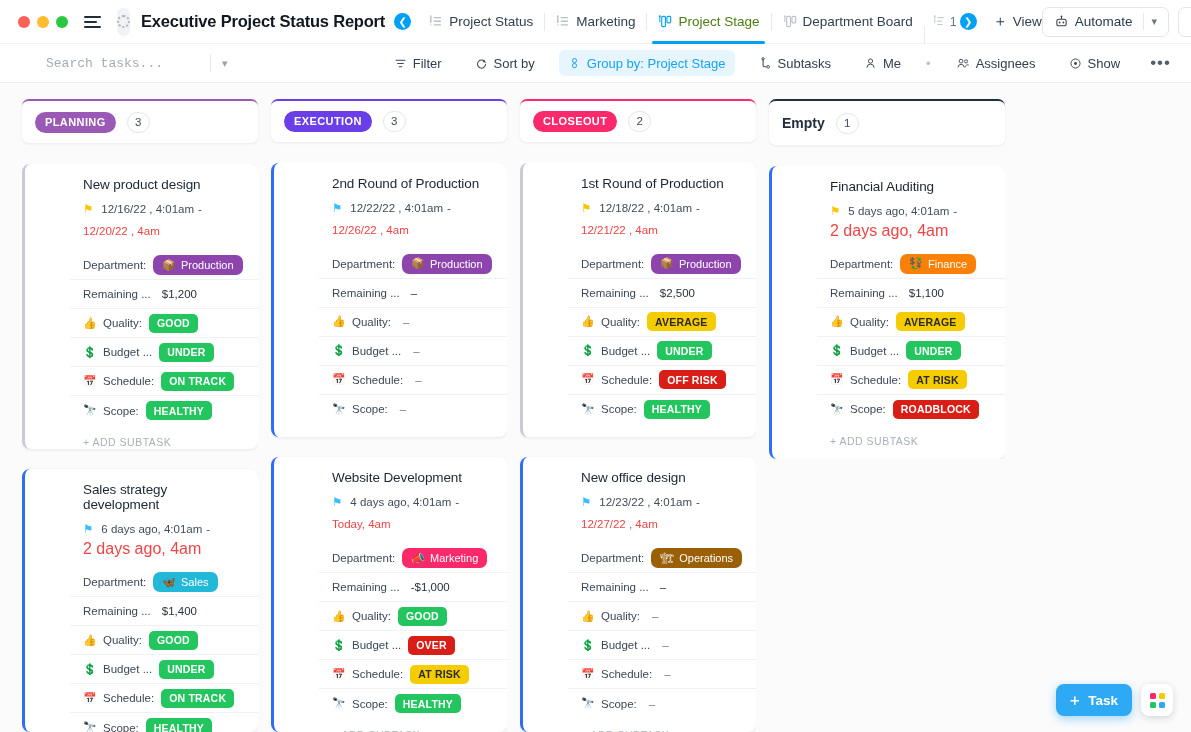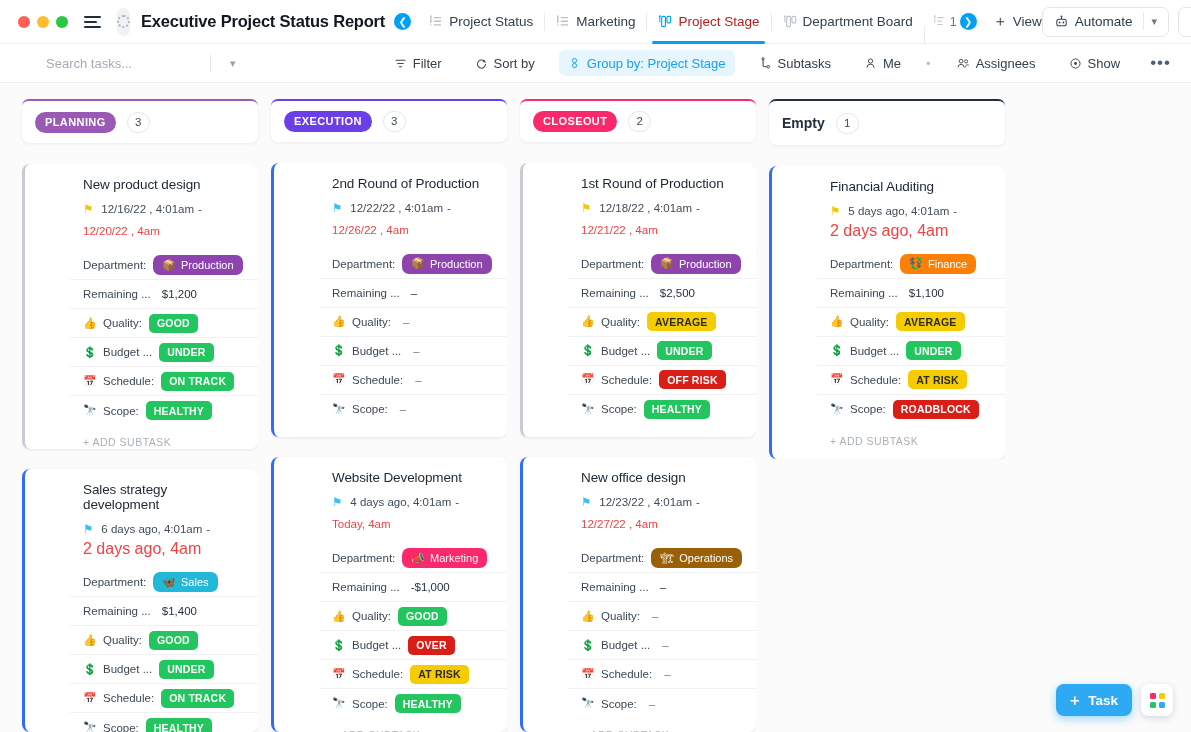--- a/index.html
+++ b/index.html
@@ -58,21 +58,21 @@
   .vtab {
     display: flex; align-items: center; gap: 6px;
     padding: 0 11px; height: 44px; cursor: pointer;
     font-size: 13.5px; color: #33404e; white-space: nowrap;
     position: relative;
   }
   .vtab + .vtab::before {
     content: ""; position: absolute; left: 0; top: 13px;
     width: 1px; height: 18px; background: #e8eaed;
   }
-  .vtab.active { color: #b91c1c; font-weight: normal; }
+  .vtab.active { color: #4d7c0f; font-weight: normal; }
   .vtab.active::after {
     content: ""; position: absolute; left: 6px; right: 6px; bottom: 0;
     height: 2.5px; background: #00a0f5; border-radius: 2px;
   }
   .vicon { width: 15px; height: 15px; flex: none; display:block; }
 
   .mini-group { display: flex; align-items: center; gap: 3px; padding: 0 8px; position: relative; }
   .mini-group::before {
     content: ""; position: absolute; left: 0; top: 13px;
     width: 1px; height: 18px; background: #e8eaed;
@@ -106,21 +106,21 @@
   .toolbar {
     height: 39px; width: 100%;
     background: #fff;
     display: flex; align-items: center;
     padding: 0 14px;
     border-bottom: 1px solid #eceef1;
   }
   .search-box { display: flex; align-items: center; gap: 8px; width: 196px; }
   .search-box input {
     border: none; outline: none; font-size: 13px;
-    font-family: Liberation Sans, sans-serif;
+    font-family: Liberation Mono, monospace;
     color: #3a4654; flex: 1 1 auto; background: transparent; margin-left: 24px;
   }
   .search-box input::placeholder { color: #a4abb4; }
   .tb-sep { width: 1px; height: 18px; background: #e8eaed; margin: 0 12px 0 0; }
 
   .tb-items { display: flex; align-items: center; gap: 15px; margin-left: auto; }
   .tb-item {
     display: flex; align-items: center; gap: 6px;
     height: 26px; padding: 0 9px; border-radius: 6px;
     font-size: 13px; color: #33404e; cursor: pointer; white-space: nowrap;

